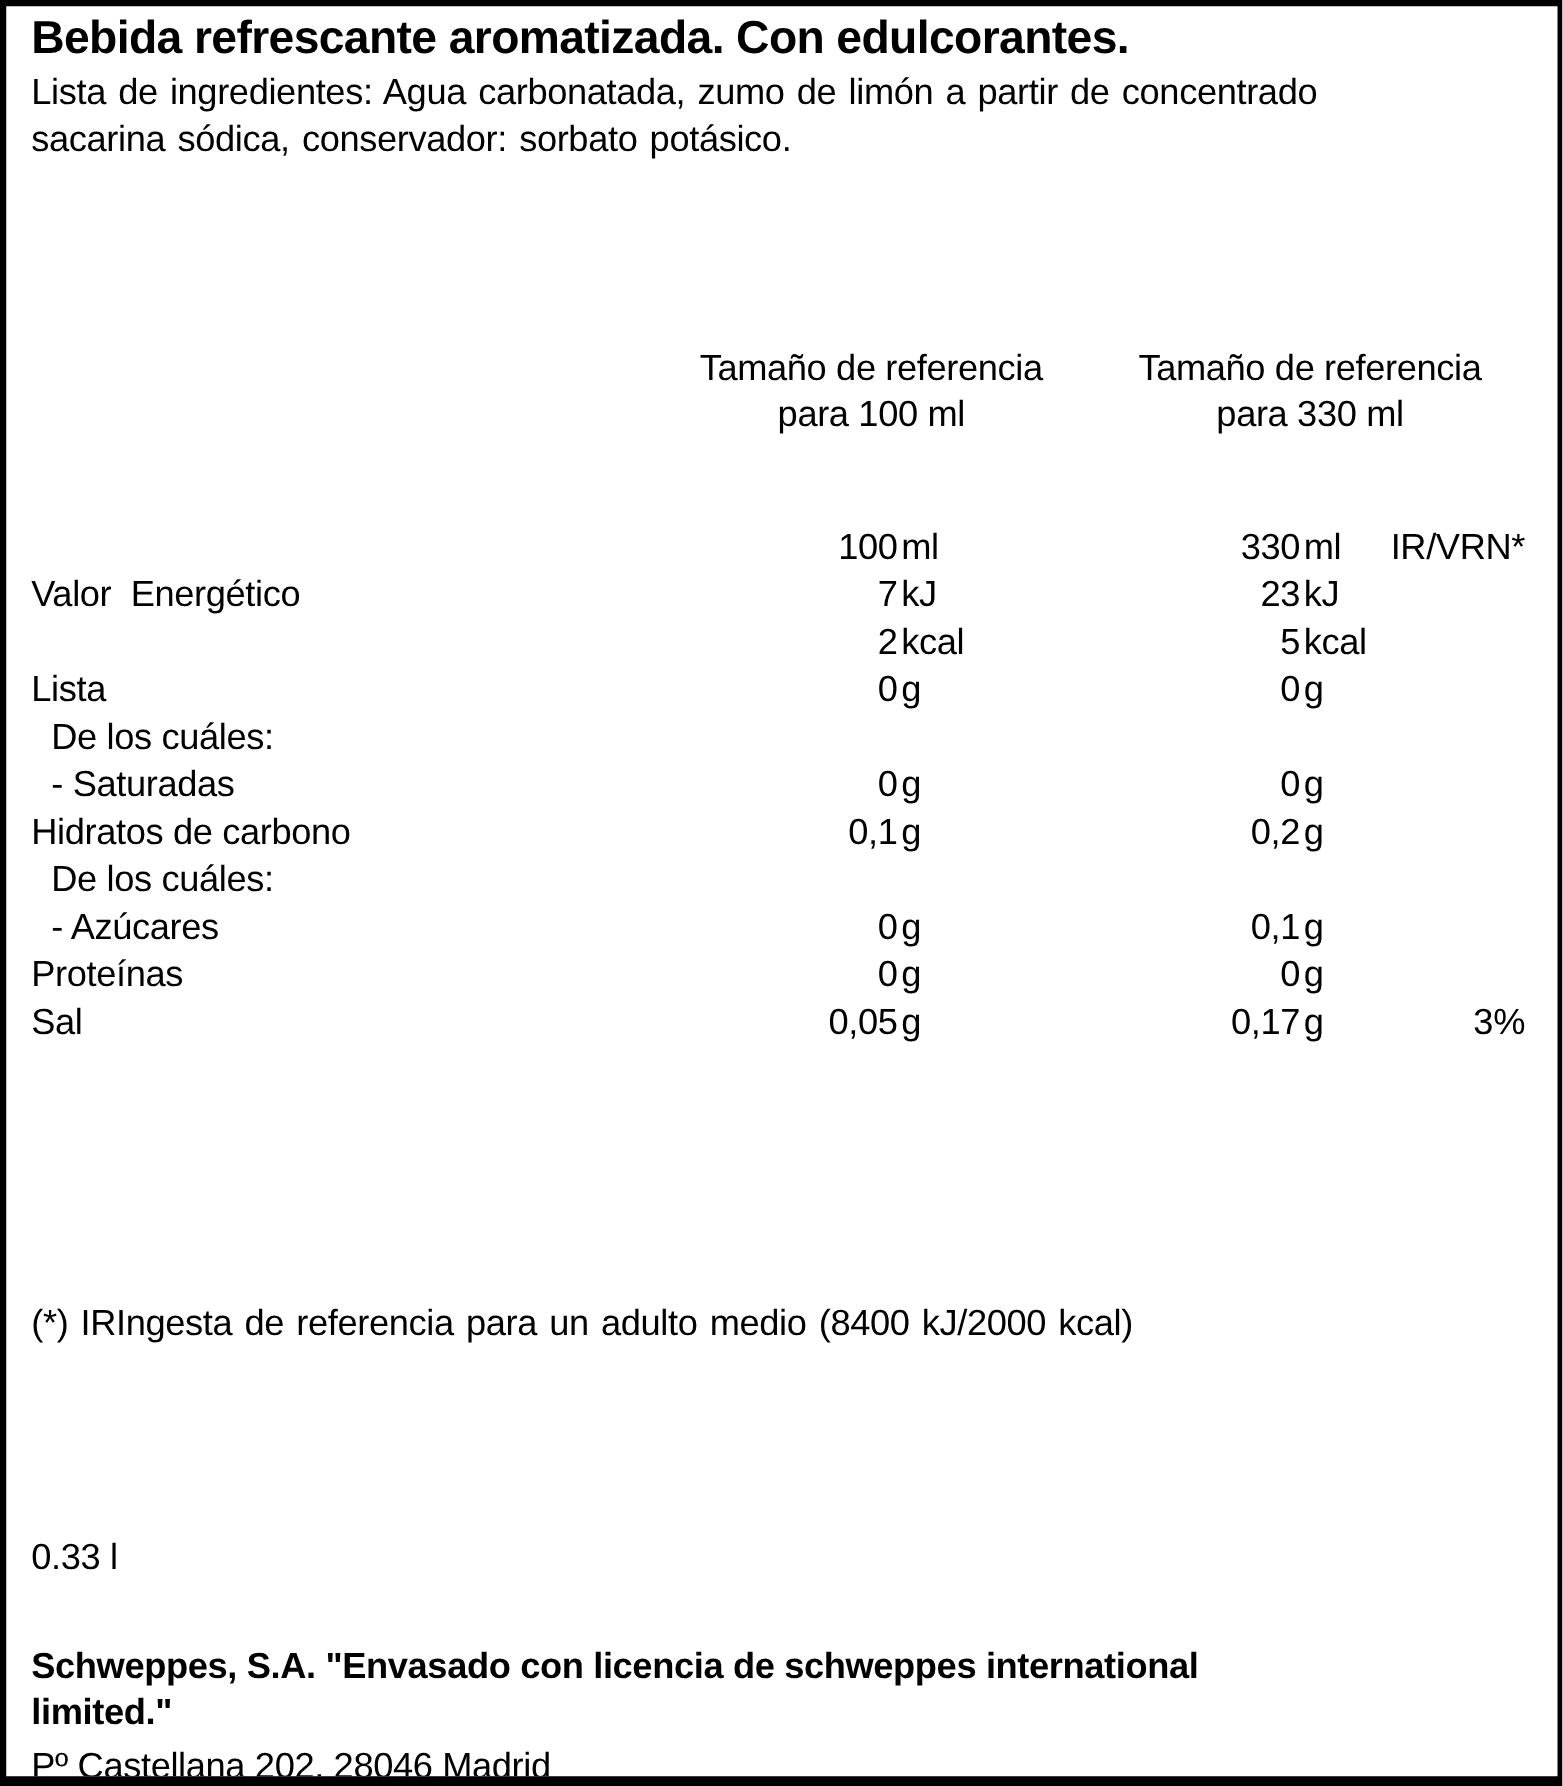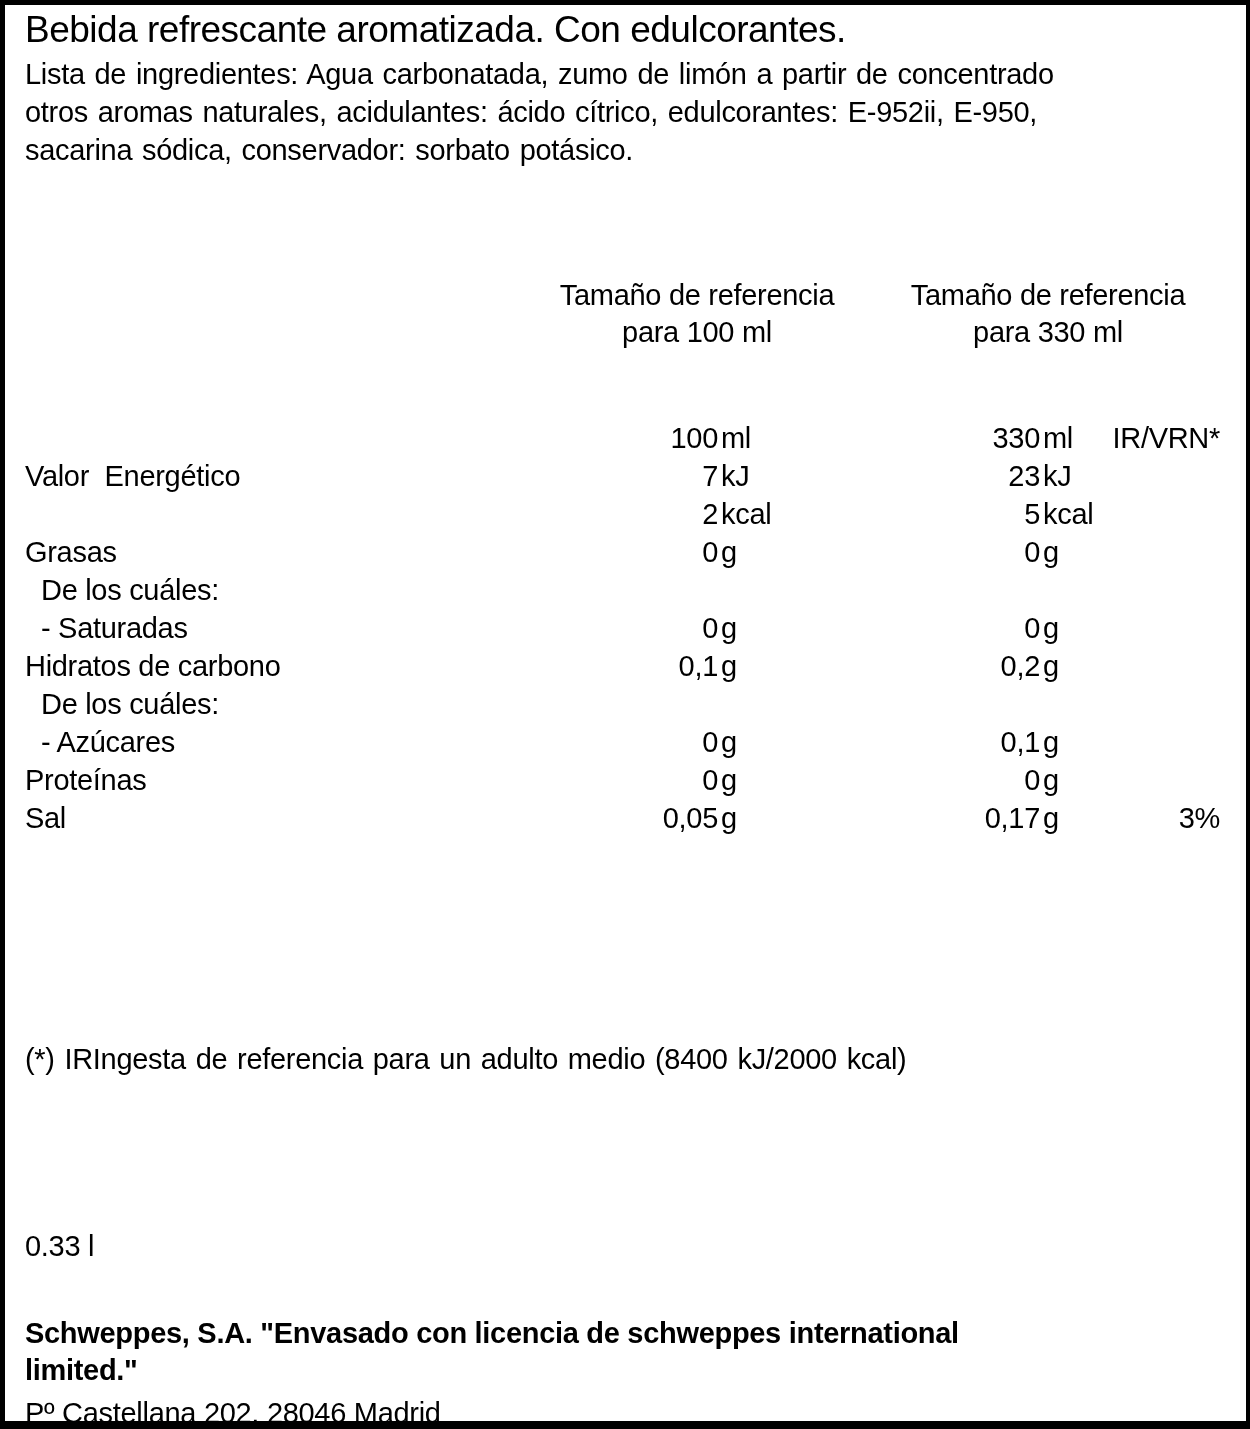--- a/index.html
+++ b/index.html
@@ -15,21 +15,21 @@
     background: #ffffff;
     overflow: hidden;
     font-family: "Liberation Sans", sans-serif;
     color: #000;
     letter-spacing: -0.3px;
   }
   .abs { position: absolute; left: 20px; }
   .title {
     top: 4px;
     font-size: 37px;
-    font-weight: normal;
+    font-weight: bold;
     line-height: 42px;
     letter-spacing: -0.5px;
     white-space: nowrap;
   }
   .ingredients {
     top: 50px;
     font-size: 29px;
     line-height: 38px;
     word-spacing: 2px;
   }
@@ -68,21 +68,20 @@
 </style>
 </head>
 <body>
 
 <div class="sheet">
 
   <div class="abs title">Bebida refrescante aromatizada. Con edulcorantes.</div>
 
   <div class="abs ingredients">
     <div>Lista de ingredientes: Agua carbonatada, zumo de limón a partir de concentrado</div>
-    <div>otros aromas naturales, acidulantes: ácido cítrico, edulcorantes: E-952ii, E-950,</div>
     <div>sacarina sódica, conservador: sorbato potásico.</div>
   </div>
 
   <div class="col-header c1">
     <div>Tamaño de referencia</div>
     <div>para 100 ml</div>
   </div>
   <div class="col-header c2">
     <div>Tamaño de referencia</div>
     <div>para 330 ml</div>
@@ -111,21 +110,21 @@
     <div class="nrow">
       <div class="label"></div>
       <div class="num">2</div>
       <div class="unit">kcal</div>
       <div class="num">5</div>
       <div class="unit">kcal</div>
       <div class="pct"></div>
     </div>
 
     <div class="nrow">
-      <div class="label">Grasas</div>
+      <div class="label">Lista</div>
       <div class="num">0</div>
       <div class="unit">g</div>
       <div class="num">0</div>
       <div class="unit">g</div>
       <div class="pct"></div>
     </div>
 
     <div class="nrow ind1">
       <div class="label">De los cuáles:</div>
       <div class="num"></div>

